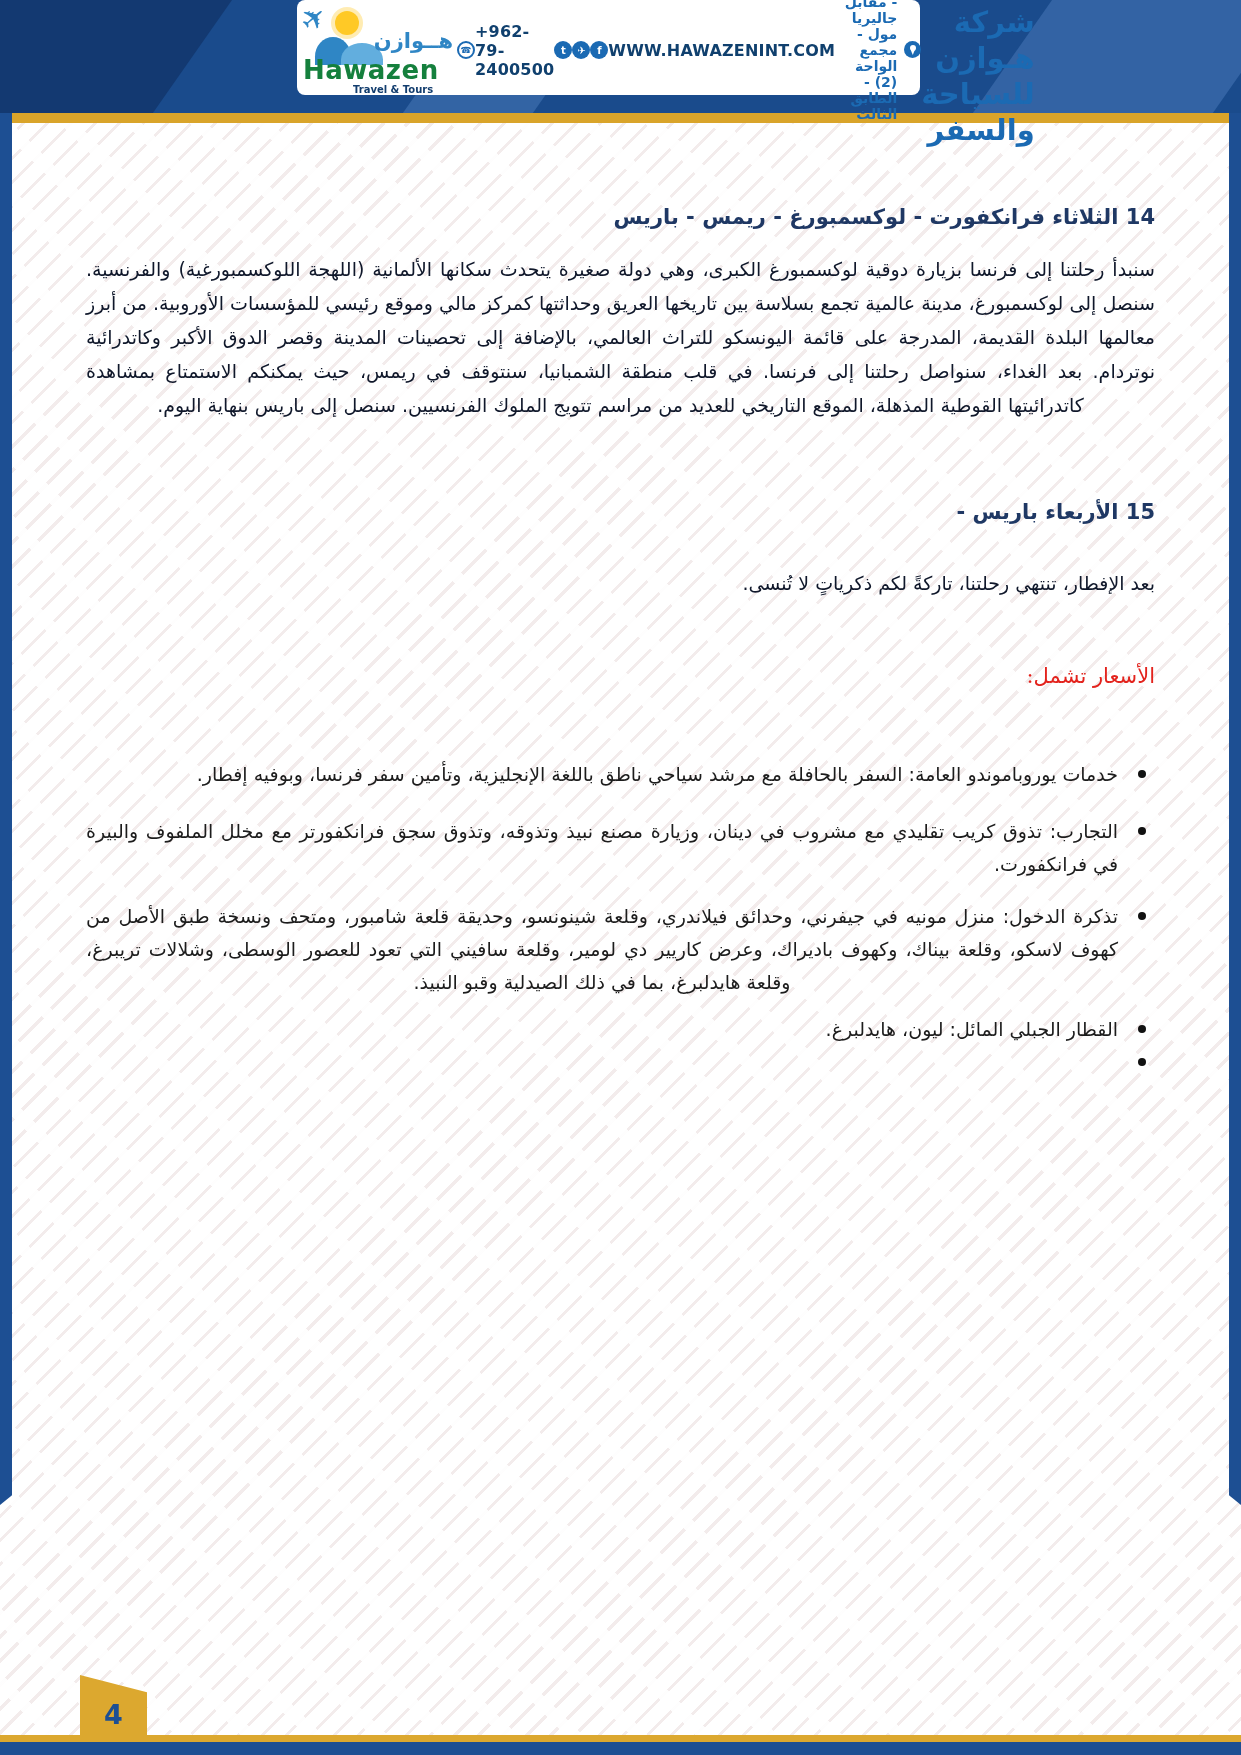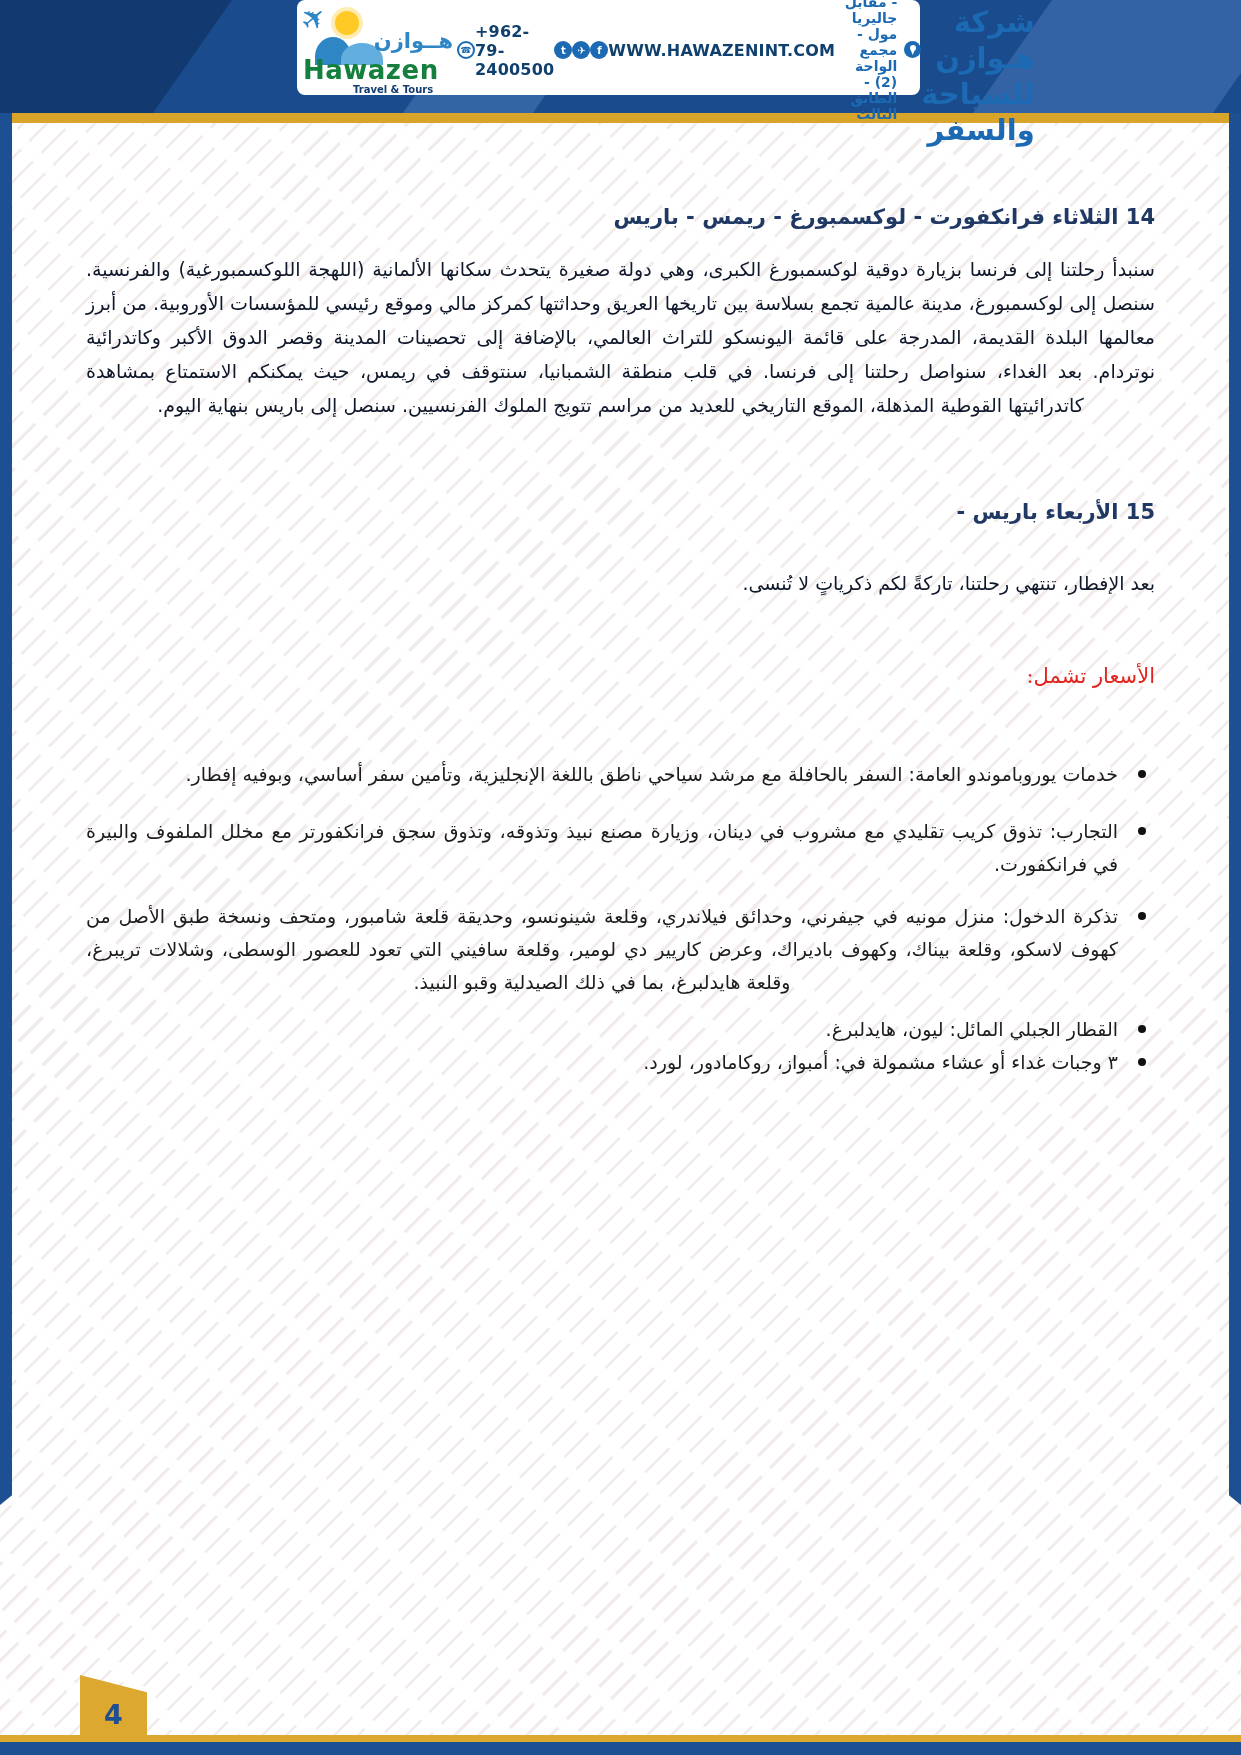--- a/index.html
+++ b/index.html
@@ -139,37 +139,36 @@
 
 <div class="content-block day-heading h2-pos">15 الأربعاء باريس -</div>
 
 <div class="content-block para p2-pos">بعد الإفطار، تنتهي رحلتنا، تاركةً لكم ذكرياتٍ لا تُنسى.</div>
 
 <div class="content-block prices-title">الأسعار تشمل:</div>
 
 <ul class="content-block bullet-list">
   <li class="li-right mb24">
     <span class="bullet-dot"></span>
-    <span>خدمات يوروباموندو العامة: السفر بالحافلة مع مرشد سياحي ناطق باللغة الإنجليزية، وتأمين سفر أساسي، وبوفيه إفطار.</span>
+    <span>خدمات يوروباموندو العامة: السفر بالحافلة مع مرشد سياحي ناطق باللغة الإنجليزية، وتأمين سفر فرنسا، وبوفيه إفطار.</span>
   </li>
   <li class="li-justify-right mb19">
     <span class="bullet-dot"></span>
     <span>التجارب: تذوق كريب تقليدي مع مشروب في دينان، وزيارة مصنع نبيذ وتذوقه، وتذوق سجق فرانكفورتر مع مخلل الملفوف والبيرة في فرانكفورت.</span>
   </li>
   <li class="li-justify-center mb14">
     <span class="bullet-dot"></span>
     <span>تذكرة الدخول: منزل مونيه في جيفرني، وحدائق فيلاندري، وقلعة شينونسو، وحديقة قلعة شامبور، ومتحف ونسخة طبق الأصل من كهوف لاسكو، وقلعة بيناك، وكهوف باديراك، وعرض كاريير دي لومير، وقلعة سافيني التي تعود للعصور الوسطى، وشلالات تريبرغ، وقلعة هايدلبرغ، بما في ذلك الصيدلية وقبو النبيذ.</span>
   </li>
   <li class="li-right">
     <span class="bullet-dot"></span>
     <span>القطار الجبلي المائل: ليون، هايدلبرغ.</span>
   </li>
   <li class="li-right">
     <span class="bullet-dot"></span>
-    <span>٣ وجبات غداء أو عشاء مشمولة في: أمبواز، روكامادور، لورد.</span>
   </li>
 </ul>
 
 <div class="page-tab">
   <span class="page-number">4</span>
 </div>
 <div class="footer-gold-line"></div>
 <div class="footer-blue-bar"></div>
 
 </body></html>

